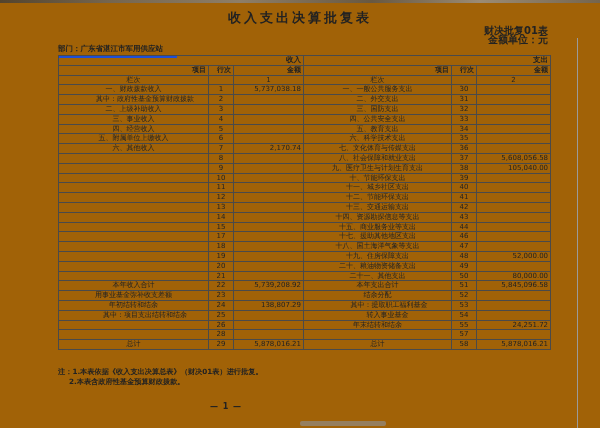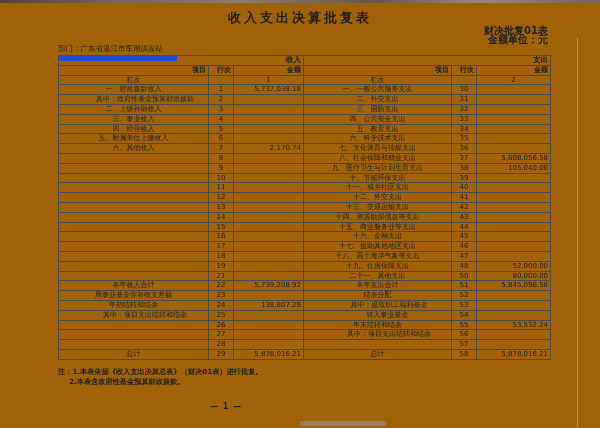--- a/index.html
+++ b/index.html
@@ -28,22 +28,22 @@
   .title{
     position:absolute;left:0;top:9px;width:600px;
     text-align:center;font-size:13px;font-weight:bold;letter-spacing:3px;
   }
   .form-meta{
     position:absolute;right:52px;top:26px;
     text-align:right;font-size:10px;font-weight:bold;line-height:9px;
   }
   .department{
     position:absolute;left:58px;top:44px;
-    font-size:7.5px;font-weight:normal;
-    border-bottom:6px solid #1d4ed8;padding-bottom:1px;padding-right:14px;
+    font-size:7.5px;font-weight:bold;
+    border-bottom:3px solid #1d4ed8;padding-bottom:1px;padding-right:14px;
   }
   .table-wrap{position:absolute;left:58px;top:55px;width:492px;}
   table{
     border-collapse:collapse;table-layout:fixed;width:492px;
     font-size:7px;
   }
   td,th{
     border:1px solid #4a4a4a;
     height:8.6px;line-height:8.8px;
     padding:0 2px;
@@ -204,21 +204,21 @@
             <td class="ctr">11</td>
             <td class="amt"></td>
             <td class="lbl">十一、城乡社区支出</td>
             <td class="ctr">40</td>
             <td class="amt"></td>
           </tr>
           <tr>
             <td class="lbl"></td>
             <td class="ctr">12</td>
             <td class="amt"></td>
-            <td class="lbl">十二、外交支出</td>
+            <td class="lbl">十二、节能环保支出</td>
             <td class="ctr">41</td>
             <td class="amt"></td>
           </tr>
           <tr>
             <td class="lbl"></td>
             <td class="ctr">13</td>
             <td class="amt"></td>
             <td class="lbl">十三、交通运输支出</td>
             <td class="ctr">42</td>
             <td class="amt"></td>
@@ -230,28 +230,20 @@
             <td class="lbl">十四、资源勘探信息等支出</td>
             <td class="ctr">43</td>
             <td class="amt"></td>
           </tr>
           <tr>
             <td class="lbl"></td>
             <td class="ctr">15</td>
             <td class="amt"></td>
             <td class="lbl">十五、商业服务业等支出</td>
             <td class="ctr">44</td>
-            <td class="amt"></td>
-          </tr>
-          <tr>
-            <td class="lbl"></td>
-            <td class="ctr">16</td>
-            <td class="amt"></td>
-            <td class="lbl">十六、金融支出</td>
-            <td class="ctr">45</td>
             <td class="amt"></td>
           </tr>
           <tr>
             <td class="lbl"></td>
             <td class="ctr">17</td>
             <td class="amt"></td>
             <td class="lbl">十七、援助其他地区支出</td>
             <td class="ctr">46</td>
             <td class="amt"></td>
           </tr>
@@ -263,20 +255,28 @@
             <td class="ctr">47</td>
             <td class="amt"></td>
           </tr>
           <tr>
             <td class="lbl"></td>
             <td class="ctr">19</td>
             <td class="amt"></td>
             <td class="lbl">十九、住房保障支出</td>
             <td class="ctr">48</td>
             <td class="amt">52,000.00</td>
+          </tr>
+          <tr>
+            <td class="lbl"></td>
+            <td class="ctr">20</td>
+            <td class="amt"></td>
+            <td class="lbl">二十、粮油物资储备支出</td>
+            <td class="ctr">49</td>
+            <td class="amt"></td>
           </tr>
           <tr>
             <td class="lbl"></td>
             <td class="ctr">21</td>
             <td class="amt"></td>
             <td class="lbl">二十一、其他支出</td>
             <td class="ctr">50</td>
             <td class="amt">80,000.00</td>
           </tr>
           <tr>
@@ -310,29 +310,21 @@
             <td class="lbl ind2">转入事业基金</td>
             <td class="ctr">54</td>
             <td class="amt"></td>
           </tr>
           <tr>
             <td class="lbl"></td>
             <td class="ctr">26</td>
             <td class="amt"></td>
             <td class="lbl">年末结转和结余</td>
             <td class="ctr">55</td>
-            <td class="amt">53,532.24</td>
-          </tr>
-          <tr>
-            <td class="lbl"></td>
-            <td class="ctr">27</td>
-            <td class="amt"></td>
-            <td class="lbl ind1">其中：项目支出结转和结余</td>
-            <td class="ctr">56</td>
-            <td class="amt"></td>
+            <td class="amt">24,251.72</td>
           </tr>
           <tr>
             <td class="lbl"></td>
             <td class="ctr">28</td>
             <td class="amt"></td>
             <td class="lbl"></td>
             <td class="ctr">57</td>
             <td class="amt"></td>
           </tr>
           <tr>

